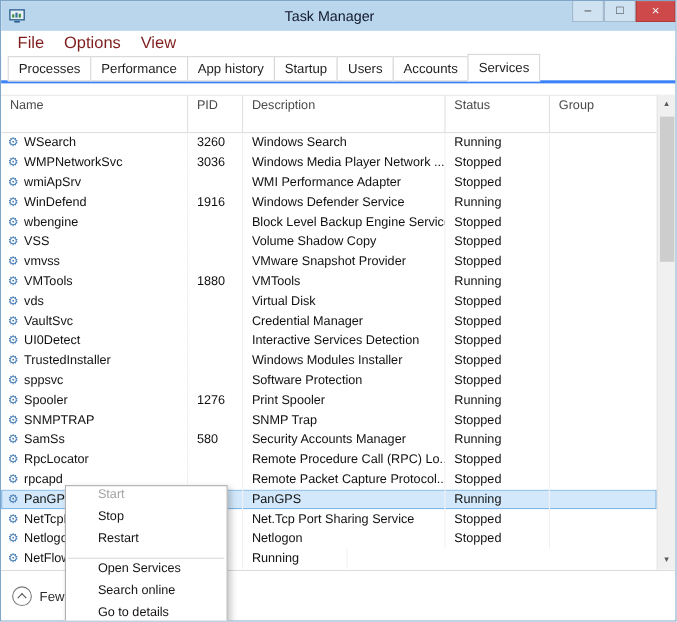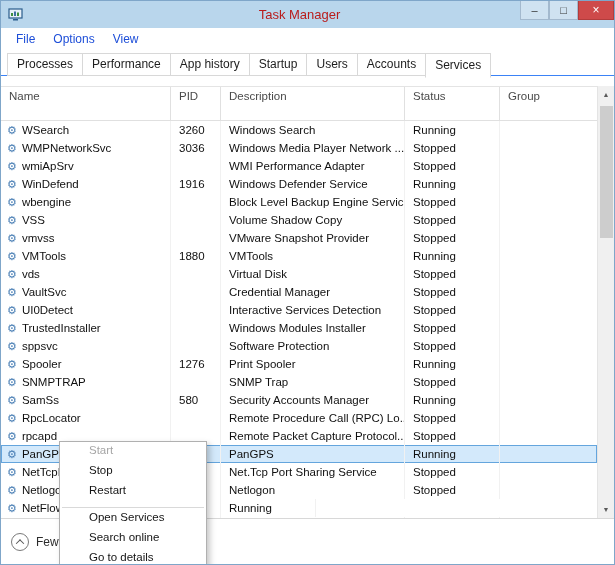--- a/index.html
+++ b/index.html
@@ -3,31 +3,31 @@
 <meta charset="utf-8">
 <style>
   *{box-sizing:border-box;margin:0;padding:0}
   html,body{width:615px;height:565px}
   body{font-family:"Liberation Sans",sans-serif;background:#fff;overflow:hidden}
   .window{position:relative;width:615px;height:565px;border:1px solid #7fa6c9;background:#fff;overflow:hidden;display:flex;flex-direction:column}
 
   
   .titlebar{height:27px;background:#b9d6ec;display:flex;align-items:center;position:relative;flex:0 0 auto;padding-left:7px}
   .app-icon{width:15px;height:15px;flex:0 0 auto;z-index:2}
-  .title{position:absolute;left:0;right:16px;text-align:center;font-size:13px;color:#b91c1c}
+  .title{position:absolute;left:0;right:16px;text-align:center;font-size:13px;color:#0f172a}
   .controls{margin-left:auto;display:flex;align-self:flex-start;z-index:2}
   .wbtn{width:29px;height:19px;display:flex;align-items:center;justify-content:center;font-size:11px;color:#333;border:1px solid rgba(80,110,140,.35);border-top:none;background:#cfe2f1;cursor:default}
   .wbtn.close{background:#ce4a4a;color:#fff;width:36px;border-color:#b23c3c;font-size:12px}
 
   
   .menubar{height:22px;display:flex;align-items:center;padding-left:6px;flex:0 0 auto;background:#fff}
-  .menu-item{font-size:12px;padding:2px 9px;color:#1d4ed8}
-
-  
-  .tabbar{flex:0 0 auto;height:26px;padding:3px 0 0 6px;border-bottom:1px solid #3b82f6;display:flex;align-items:flex-start}
+  .menu-item{font-size:15px;padding:2px 9px;color:#7f1d1d}
+
+  
+  .tabbar{flex:0 0 auto;height:26px;padding:3px 0 0 6px;border-bottom:3px solid #3b82f6;display:flex;align-items:flex-end}
   .tab{font-size:12px;padding:3px 9px 4px;border:1px solid #d8d8d8;background:#fff;margin-right:-1px;margin-bottom:-1px;position:relative;color:#1d1d1d;white-space:nowrap}
   .tab.active{border-bottom:1px solid #fff;z-index:2;padding-top:4px;padding-bottom:5px}
   .gap{height:10px;flex:0 0 auto;background:#fff}
 
   
   .table{flex:1;position:relative;display:flex;flex-direction:column;overflow:hidden;background:#fff}
   .thead{display:flex;height:35px;border-top:1px solid #e4e4e4;border-bottom:1px solid #e0e0e0;flex:0 0 auto;padding-right:17px}
   .hcell{font-size:11.5px;color:#4a4a4a;padding:3px 0 0 8px;border-right:1px solid #e0e0e0;overflow:hidden;white-space:nowrap}
   .col0{width:170px}.col1{width:50px}.col2{width:184px}.col3{width:95px}.col4{flex:1 1 auto;border-right:none}
   .tbody{flex:1;overflow:hidden;padding-right:17px;position:relative}

